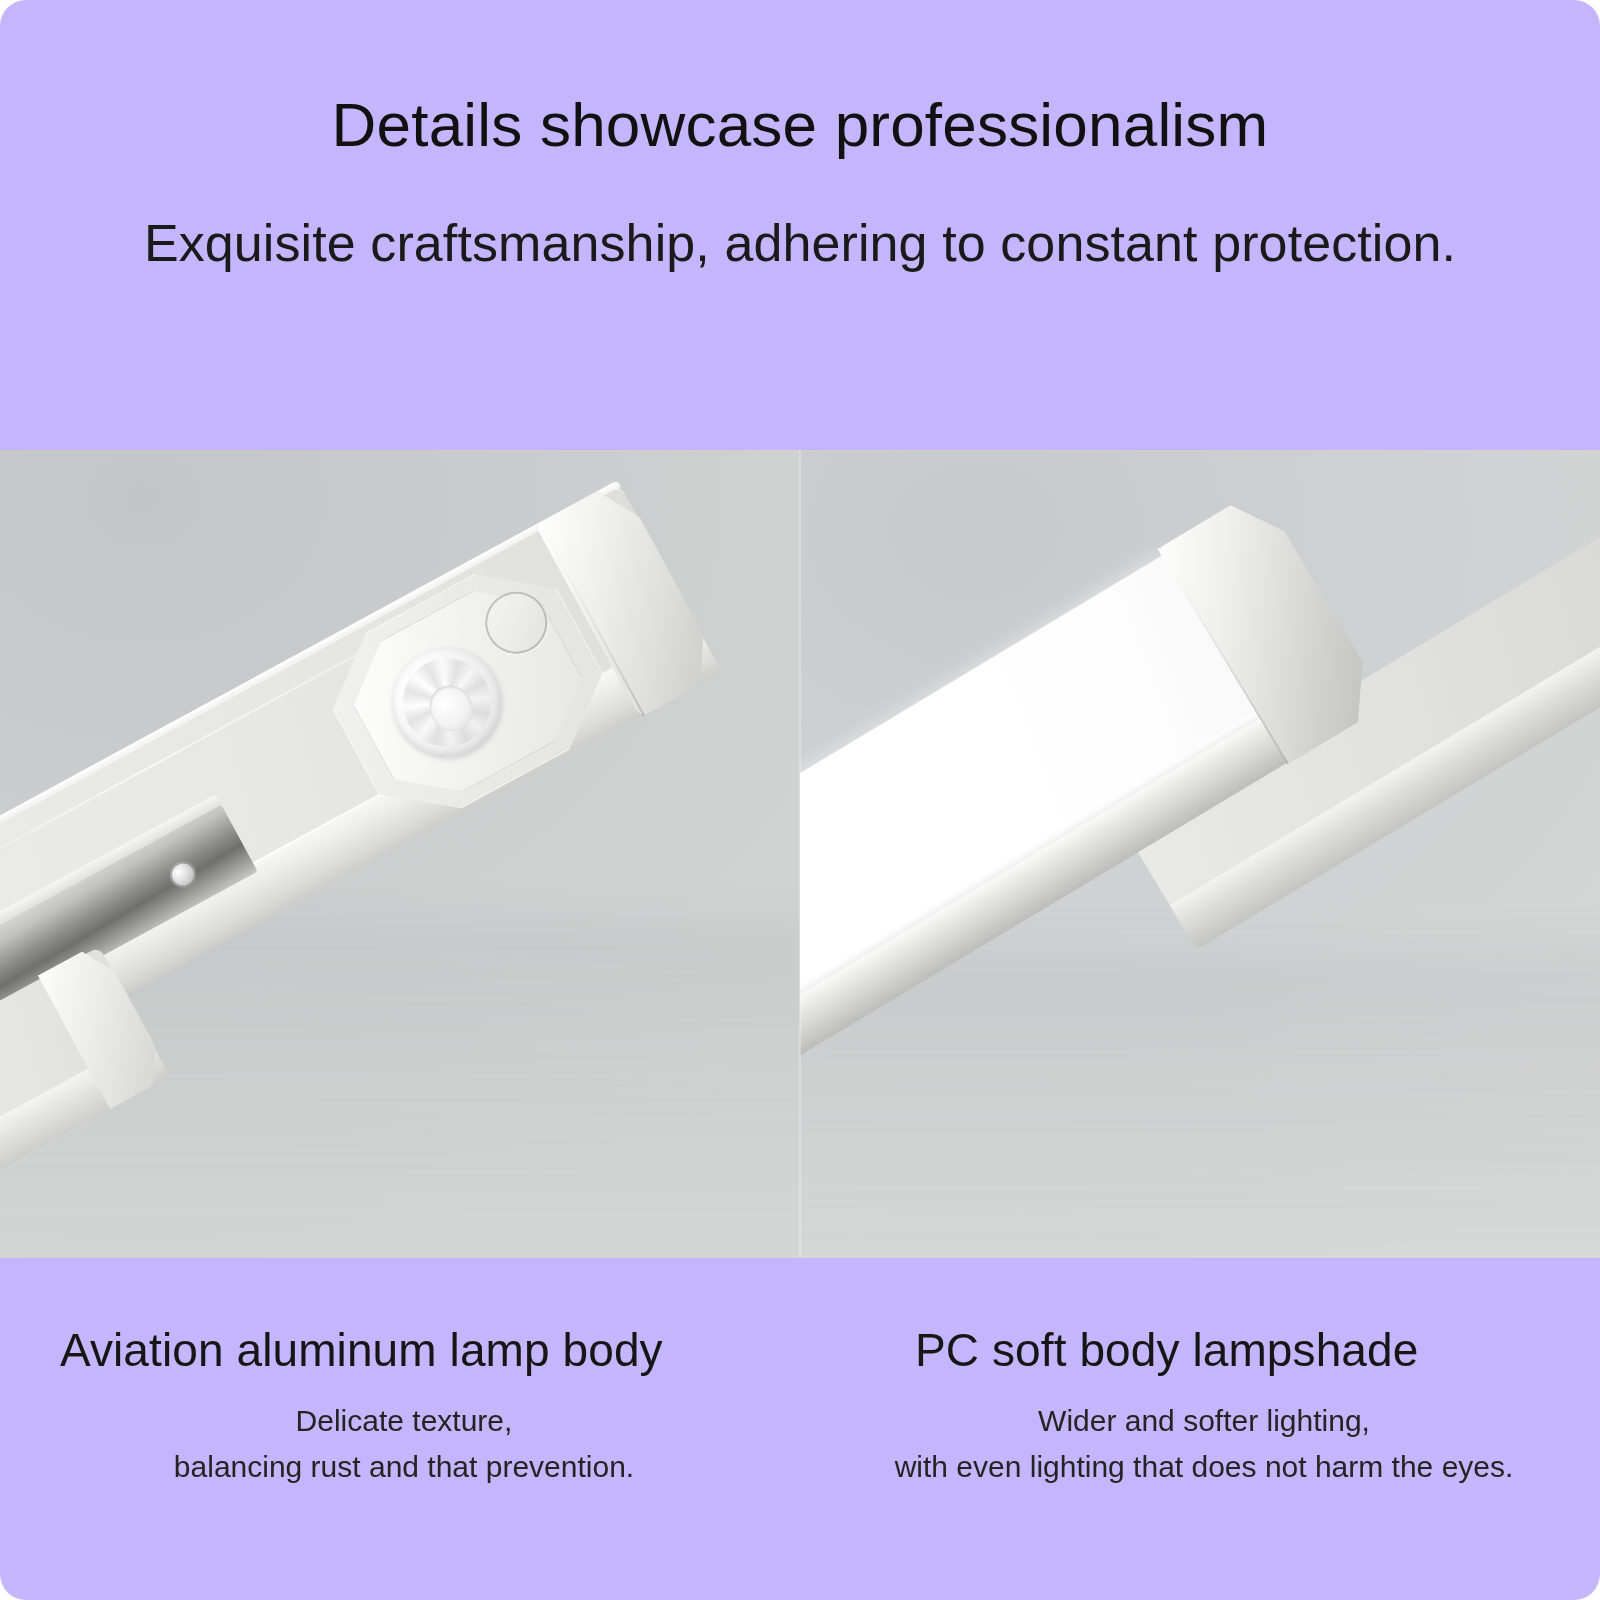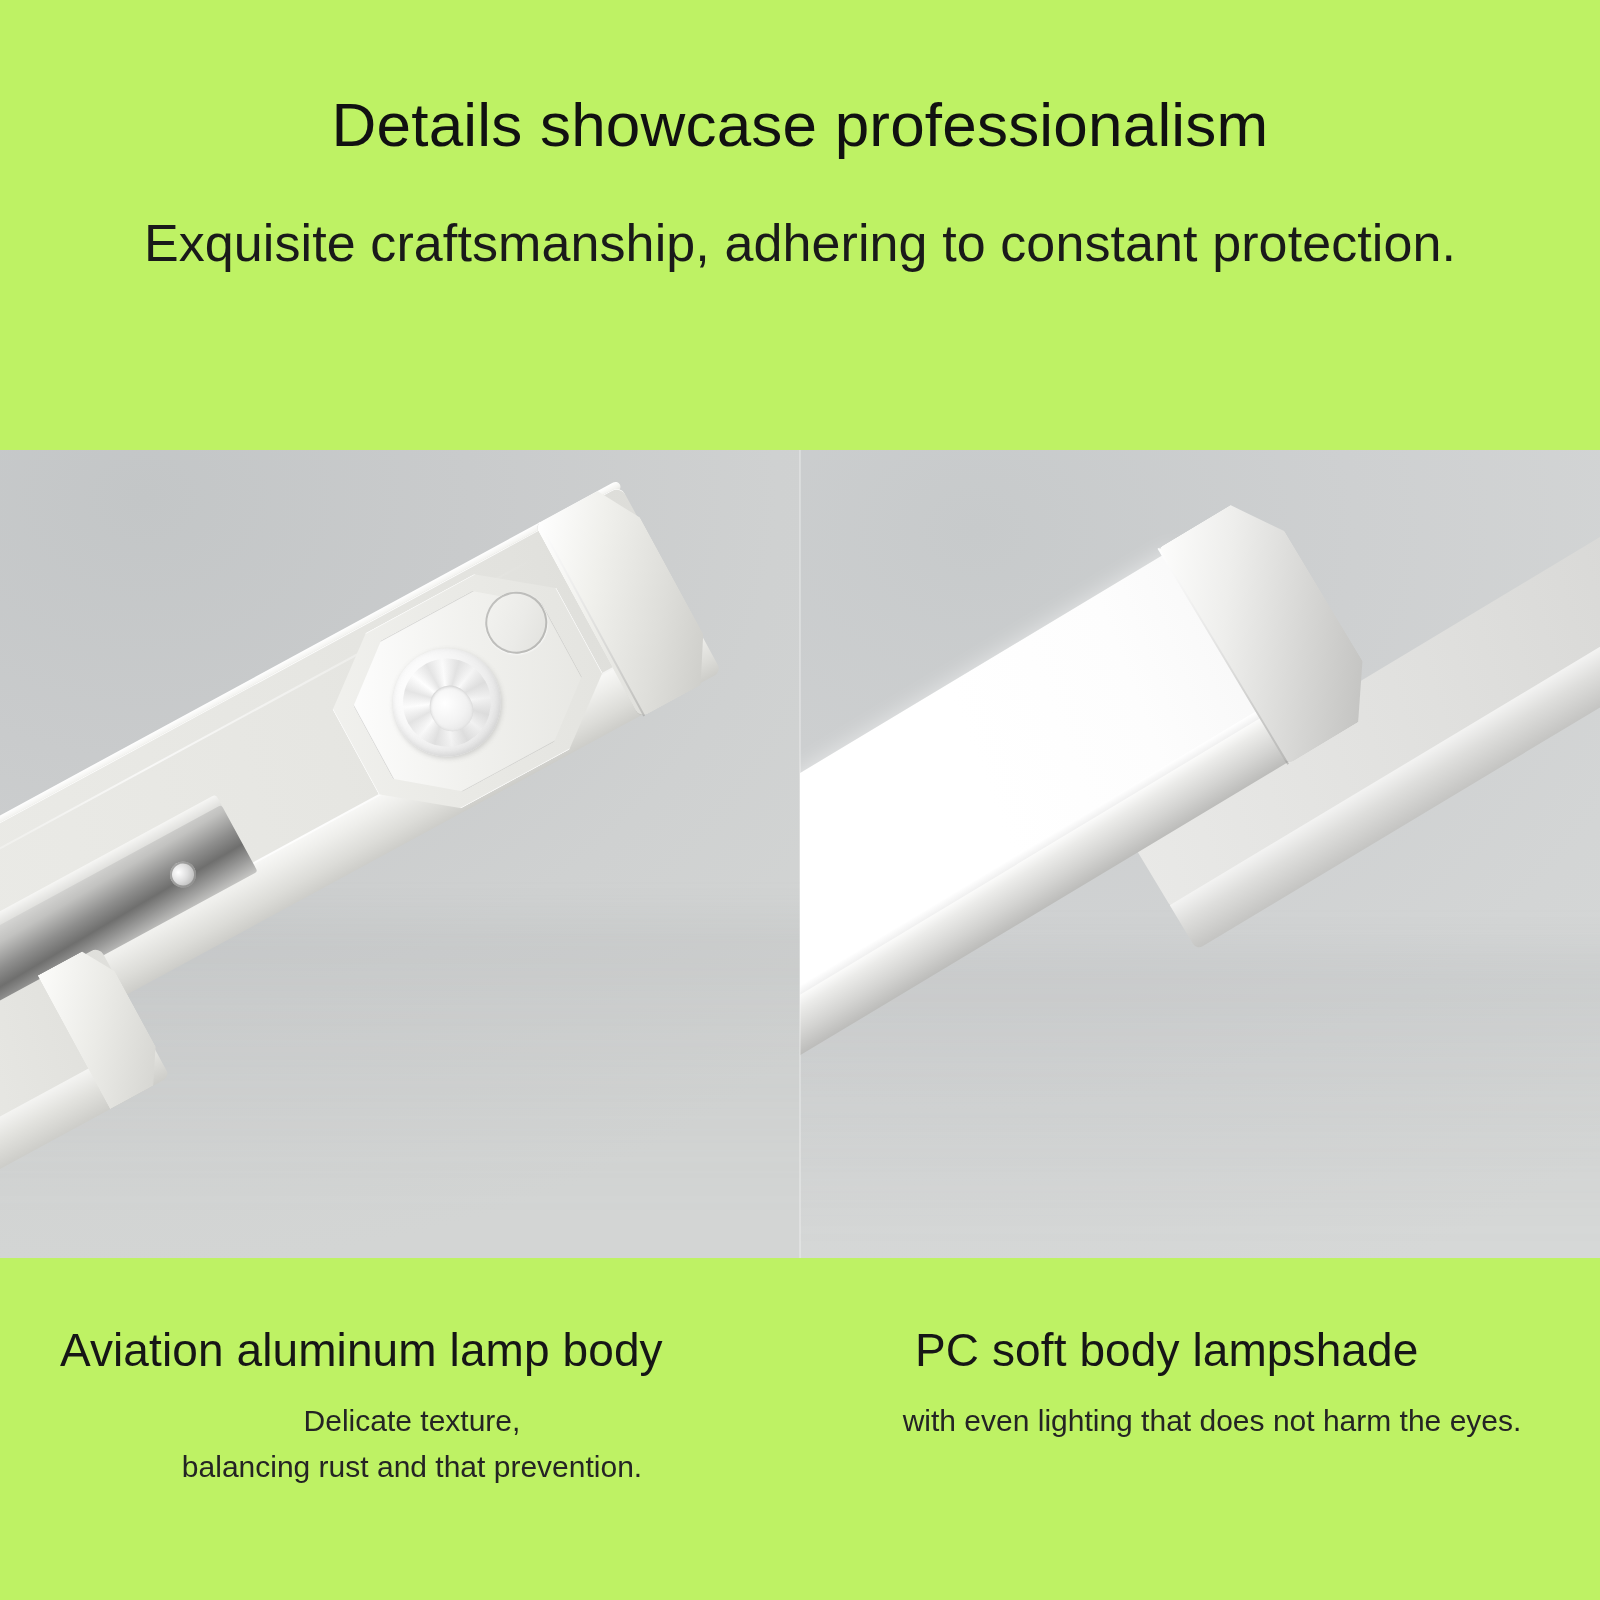--- a/index.html
+++ b/index.html
@@ -4,21 +4,21 @@
 <style>
   * { margin:0; padding:0; box-sizing:border-box; }
   html,body{ width:1600px; height:1600px; }
   body{
     background:#ffffff;
     font-family:"Liberation Sans", sans-serif;
     color:#1b1b1b;
     overflow:hidden;
   }
 
-  .page{ position:relative; width:1600px; height:1600px; background:#bef264; }
+  .page{ position:relative; width:1600px; height:1600px; background:#c4b5fd;border-radius:26px; }
 
   
   .header{
     position:absolute; left:0; top:0; width:1600px; height:450px;
     display:flex; flex-direction:column; align-items:center;
   }
   .main-title{
     margin-top:92px;
     font-size:62px; font-weight:400; letter-spacing:0.2px;
     color:#111; white-space:nowrap; line-height:1.05;
@@ -244,21 +244,21 @@
     display:flex;
   }
   .cap-col{ width:800px; height:342px; position:relative; }
   .cap-title{
     position:absolute; top:52px; font-size:46px; font-weight:400;
     color:#161616; white-space:nowrap; letter-spacing:0.1px;margin-top:13px;
   }
   .cap-col-left .cap-title{ left:60px; }
   .cap-col-right .cap-title{ left:115px; }
   .cap-body{
-    position:absolute; top:140px; left:12px; width:800px;
+    position:absolute; top:140px; left:4px; width:800px;
     text-align:center; font-size:30px; line-height:1.52; color:#242424;
   }
   .cap-body .l2{ display:block; }
 </style>
 </head>
 <body>
 
 <div class="page">
 
   <div class="header">
@@ -327,19 +327,20 @@
       <div class="cap-title">Aviation aluminum lamp body</div>
       <div class="cap-body">
         <span class="l1">Delicate texture,</span>
         <span class="l2">balancing rust and that prevention.</span>
       </div>
     </div>
 
     <div class="cap-col cap-col-right">
       <div class="cap-title">PC soft body lampshade</div>
       <div class="cap-body">
+        <span class="l1">Wider and softer lighting,</span>
         <span class="l2">with even lighting that does not harm the eyes.</span>
       </div>
     </div>
 
   </div>
 
 </div>
 
 </body></html>

